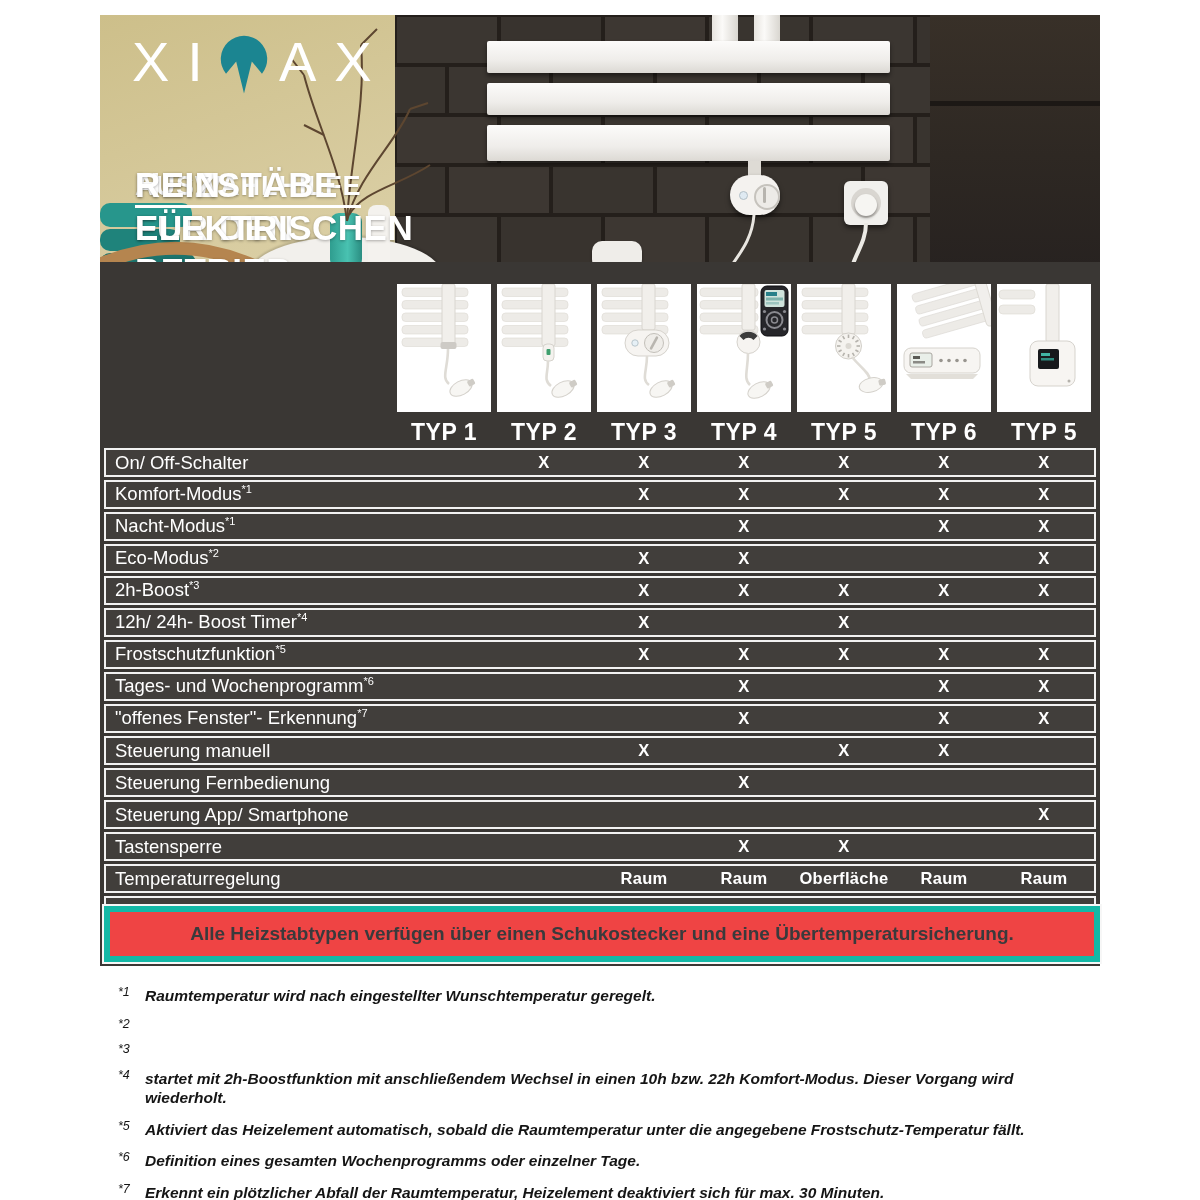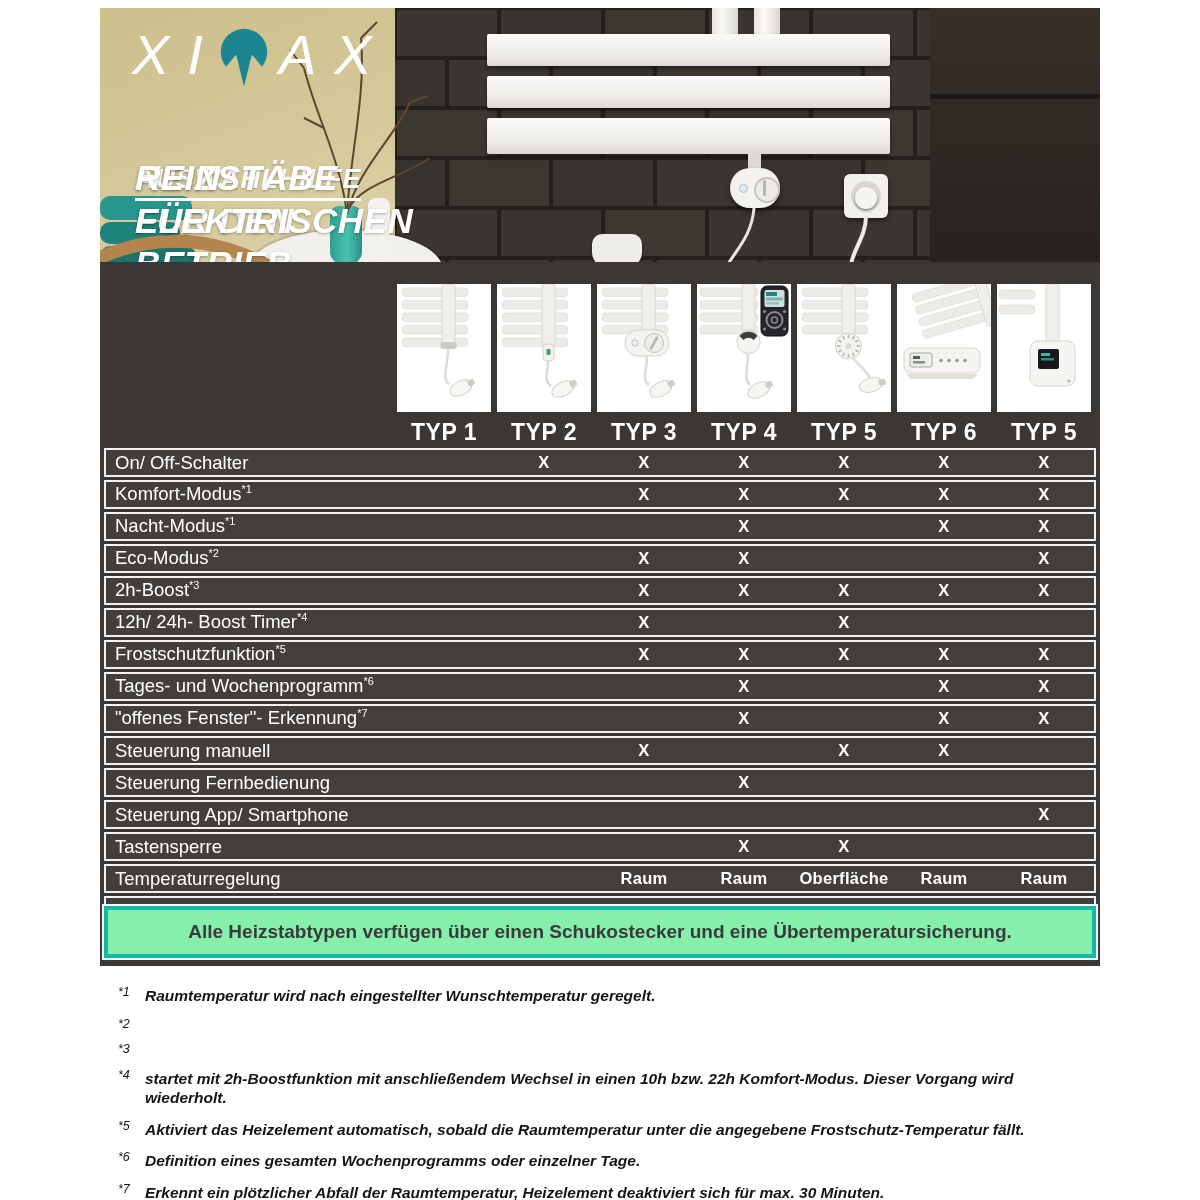--- a/index.html
+++ b/index.html
@@ -1,20 +1,20 @@
 <!DOCTYPE html>
 <html><head>
 <meta charset="utf-8">
 <style>
   html,body{margin:0;padding:0;background:#ffffff;}
   body{width:1200px;height:1200px;position:relative;font-family:"Liberation Sans",sans-serif;overflow:hidden;}
 
   
-  .hero{position:absolute;left:100px;top:8px;width:1000px;height:280px;overflow:hidden;
-        background:linear-gradient(160deg,#cdbf8a 0%,#d9cda2 45%,#e9e2c5 100%);font-style:italic;}
+  .hero{position:absolute;left:100px;top:15px;width:1000px;height:280px;overflow:hidden;
+        background:linear-gradient(160deg,#cdbf8a 0%,#d9cda2 45%,#e9e2c5 100%);}
   .hero *{position:absolute;}
   .tilewall{left:295px;top:0;width:535px;height:256px;}
   .cabinet{left:830px;top:0;width:170px;height:256px;
            background:linear-gradient(180deg,#383028 0%,#2e2823 55%,#272220 100%);}
   .cabinet-seam{left:830px;top:86px;width:170px;height:5px;background:#1c1815;}
   .toptube{top:0;width:26px;height:30px;background:linear-gradient(90deg,#e7e4df,#fbfaf8 40%,#d9d6d0);border-radius:0 0 3px 3px;}
   .radiator{left:387px;top:26px;width:403px;height:120px;}
   .slat{position:absolute;left:0;width:100%;height:32px;border-radius:2px;
         background:linear-gradient(180deg,#fcfbfa 0%,#efedea 60%,#dcd9d4 100%);
         box-shadow:0 3px 4px rgba(0,0,0,.45);}
@@ -48,22 +48,22 @@
   .tcol{width:100px;display:flex;flex-direction:column;align-items:center;}
   .tile{width:94px;height:128px;background:#ffffff;}
   .tlabel{margin-top:7px;font-weight:bold;font-size:23px;color:#fff;letter-spacing:.5px;}
 
   .matrix{position:absolute;left:4px;top:186px;width:992px;}
   .mrow{display:flex;height:25px;border:2px solid #f2f2f2;margin-bottom:3px;background:#413e3b;align-items:center;}
   .mlabel{width:279px;padding-left:9px;font-size:18.5px;color:#fff;white-space:nowrap;}
   .mlabel sup{font-size:11px;}
   .mcell{width:100px;text-align:center;font-weight:bold;font-size:16.5px;color:#fff;letter-spacing:.3px;}
 
-  .banner{position:absolute;left:4px;top:644px;width:984px;height:44px;background:#86efac;
-          border:4px solid #14b8a6;box-shadow:0 0 0 2px #f7f7f7;
+  .banner{position:absolute;left:4px;top:644px;width:984px;height:44px;background:#ef4444;
+          border:6px solid #14b8a6;box-shadow:0 0 0 2px #f7f7f7;
           display:flex;align-items:center;justify-content:center;
           font-weight:bold;font-size:19px;color:#3a3a3c;}
 
   
   .footnotes{position:absolute;left:118px;top:986px;width:980px;color:#151515;}
   .fn{display:flex;margin-bottom:6px;font-style:italic;font-size:15.5px;line-height:19.5px;}
   .fn-mk{width:27px;flex:none;font-size:12.5px;position:relative;top:-3px;}
   .fn-tx div{margin-bottom:6px;font-weight:bold;}
 </style>
 </head>

